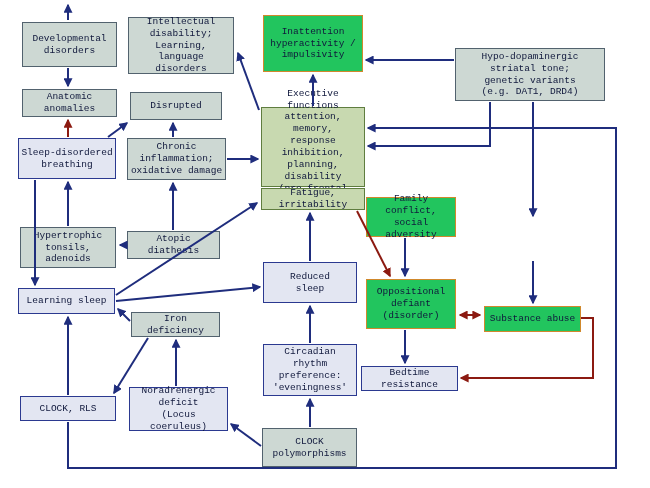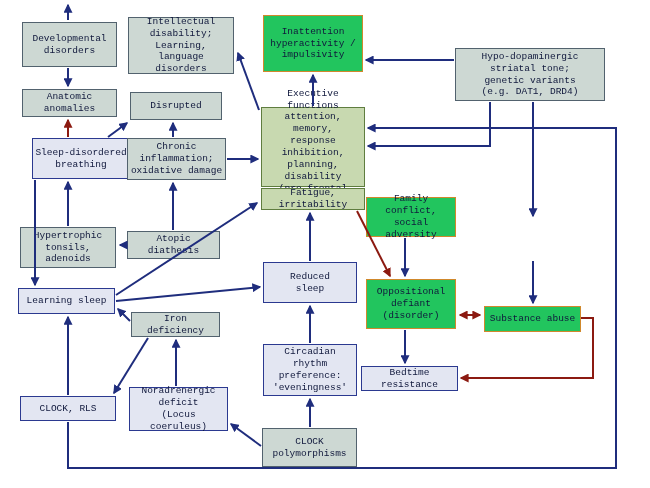--- a/index.html
+++ b/index.html
@@ -44,21 +44,21 @@
   <div class="node gray" style="left:455px;top:48px;width:150px;height:53px">Hypo-dopaminergic striatal tone;
 genetic variants
 (e.g. DAT1, DRD4)</div>
   <div class="node gray" style="left:22px;top:89px;width:95px;height:28px">Anatomic anomalies</div>
   <div class="node gray" style="left:130px;top:92px;width:92px;height:28px">Disrupted</div>
   <div class="node green" style="left:261px;top:107px;width:104px;height:80px">Executive functions
 attention, memory,
 response inhibition,
 planning, disability
 (pre-frontal cortex)</div>
-  <div class="node lav" style="left:32px;top:138px;width:98px;height:41px">Sleep-disordered
+  <div class="node lav" style="left:18px;top:138px;width:98px;height:41px">Sleep-disordered
 breathing</div>
   <div class="node gray" style="left:127px;top:138px;width:99px;height:42px">Chronic inflammation;
 oxidative damage</div>
   <div class="node green" style="left:261px;top:188px;width:104px;height:22px">Fatigue, irritability</div>
   <div class="node orange" style="left:366px;top:197px;width:90px;height:40px">Family conflict,
 social adversity</div>
   <div class="node gray" style="left:20px;top:227px;width:96px;height:41px">Hypertrophic tonsils,
 adenoids</div>
   <div class="node gray" style="left:127px;top:231px;width:93px;height:28px">Atopic diathesis</div>
   <div class="node lav" style="left:18px;top:288px;width:97px;height:26px">Learning sleep</div>

